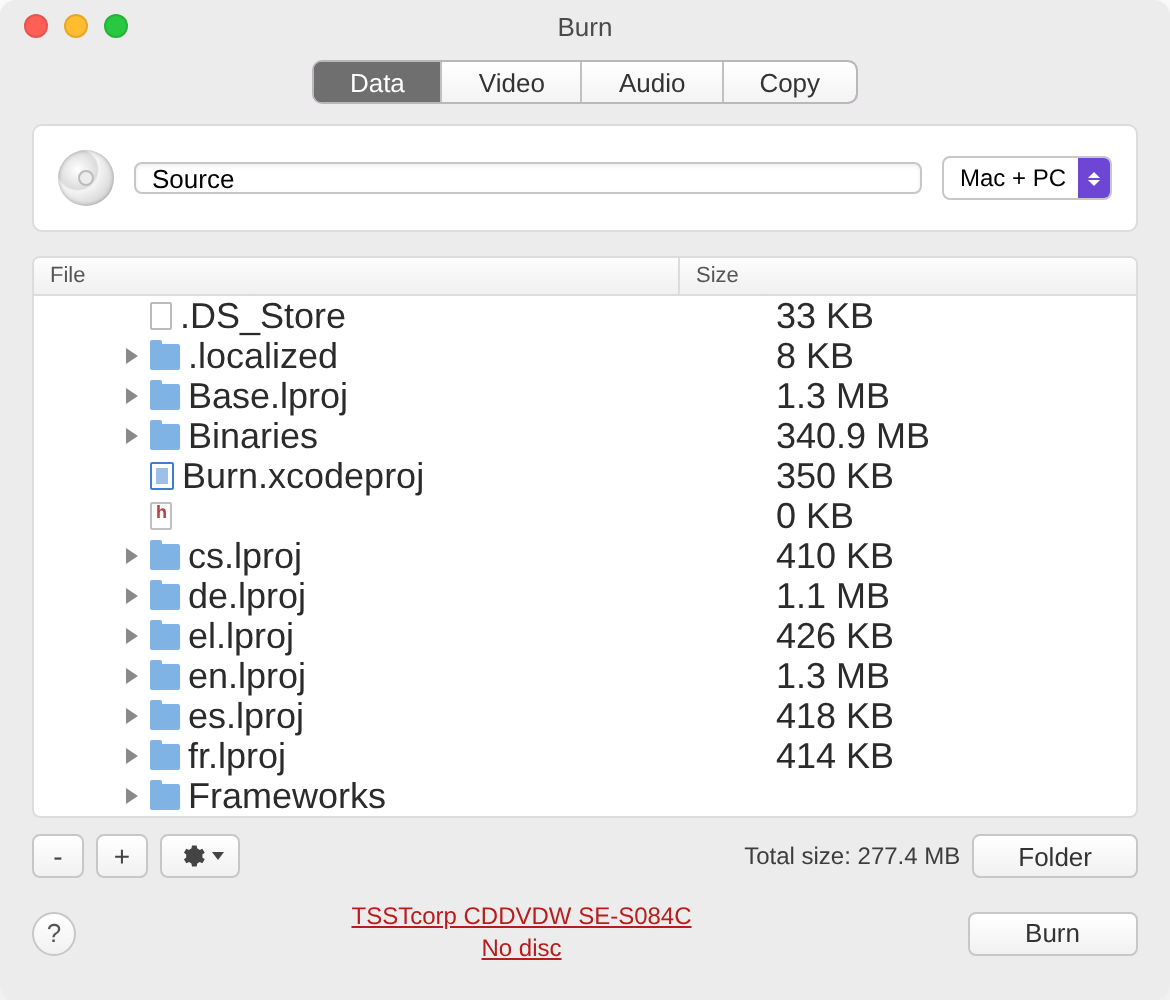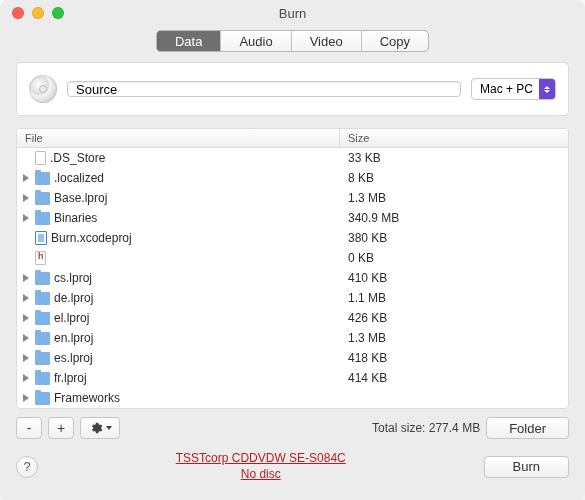--- a/index.html
+++ b/index.html
@@ -170,24 +170,25 @@
     padding: 3px 8px;
   }
   .col-file { flex: 0 0 323px; border-right: 1px solid #dcdcdc; }
   .col-size { flex: 1; }
   .ft-body {
     max-height: 274px;
     overflow: hidden;
   }
   .ft-row {
     display: flex;
-    font-size: 12px;
+    font-size: 18px;
     color: #2b2b2b;
     height: 20px;
     align-items: center;
+    padding-left: 40px;
   }
   .ft-row .cell-file {
     flex: 0 0 323px;
     display: flex;
     align-items: center;
     padding-left: 6px;
     gap: 4px;
   }
   .ft-row .cell-size {
     flex: 1;
@@ -297,22 +298,22 @@
       <div class="traffic-light tl-red"></div>
       <div class="traffic-light tl-yellow"></div>
       <div class="traffic-light tl-green"></div>
     </div>
     <div class="window-title">Burn</div>
   </div>
 
   <div class="tabbar">
     <div class="segmented">
       <div class="seg active">Data</div>
+      <div class="seg">Video</div>
       <div class="seg">Audio</div>
-      <div class="seg">Video</div>
       <div class="seg">Copy</div>
     </div>
   </div>
 
   <div class="panel">
     <div class="source-row">
       <div class="disc-icon"></div>
       <input class="text-field" value="Source" style="">
       <div class="popup-select">
         <span>Mac + PC</span>
@@ -361,21 +362,21 @@
             <span>Binaries</span>
           </div>
           <div class="cell-size">340.9 MB</div>
         </div>
         <div class="ft-row">
           <div class="cell-file">
             <div class="disclosure "></div>
             <div class="row-icon ic-xcode"></div>
             <span>Burn.xcodeproj</span>
           </div>
-          <div class="cell-size">380 KB</div>
+          <div class="cell-size">350 KB</div>
         </div>
         <div class="ft-row">
           <div class="cell-file">
             <div class="disclosure "></div>
             <div class="row-icon ic-pch"></div>
           </div>
           <div class="cell-size">0 KB</div>
         </div>
         <div class="ft-row">
           <div class="cell-file">

